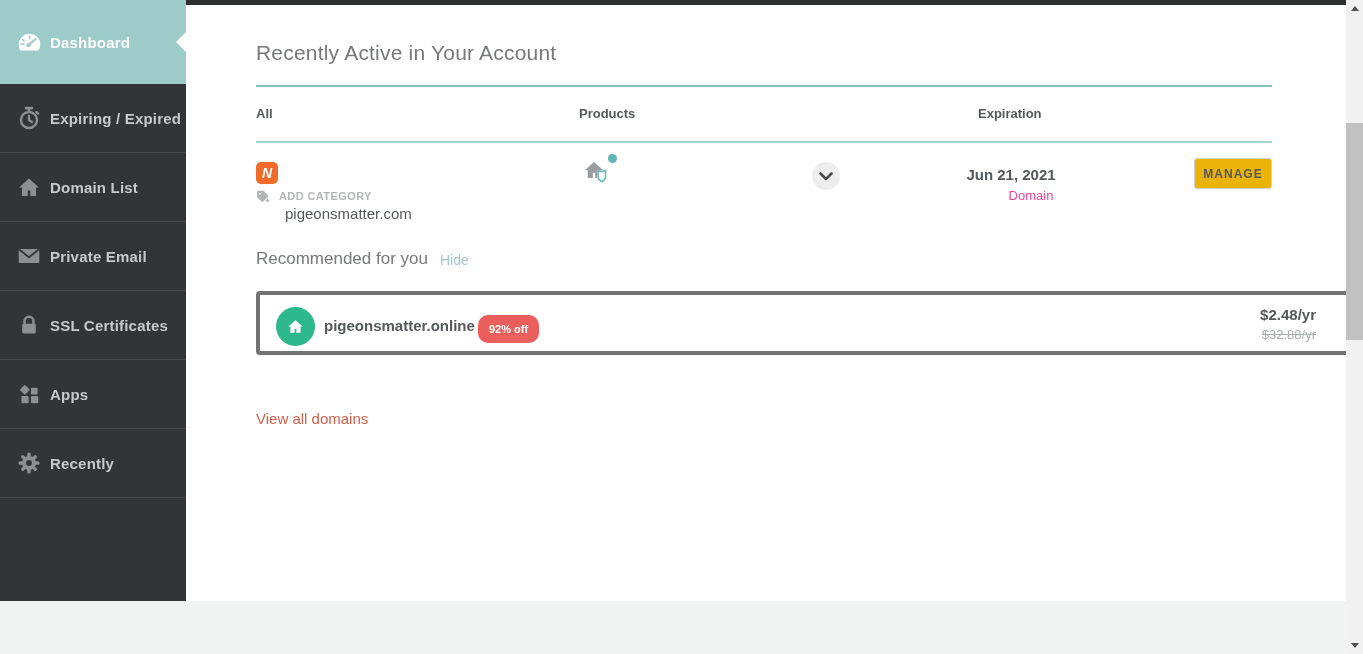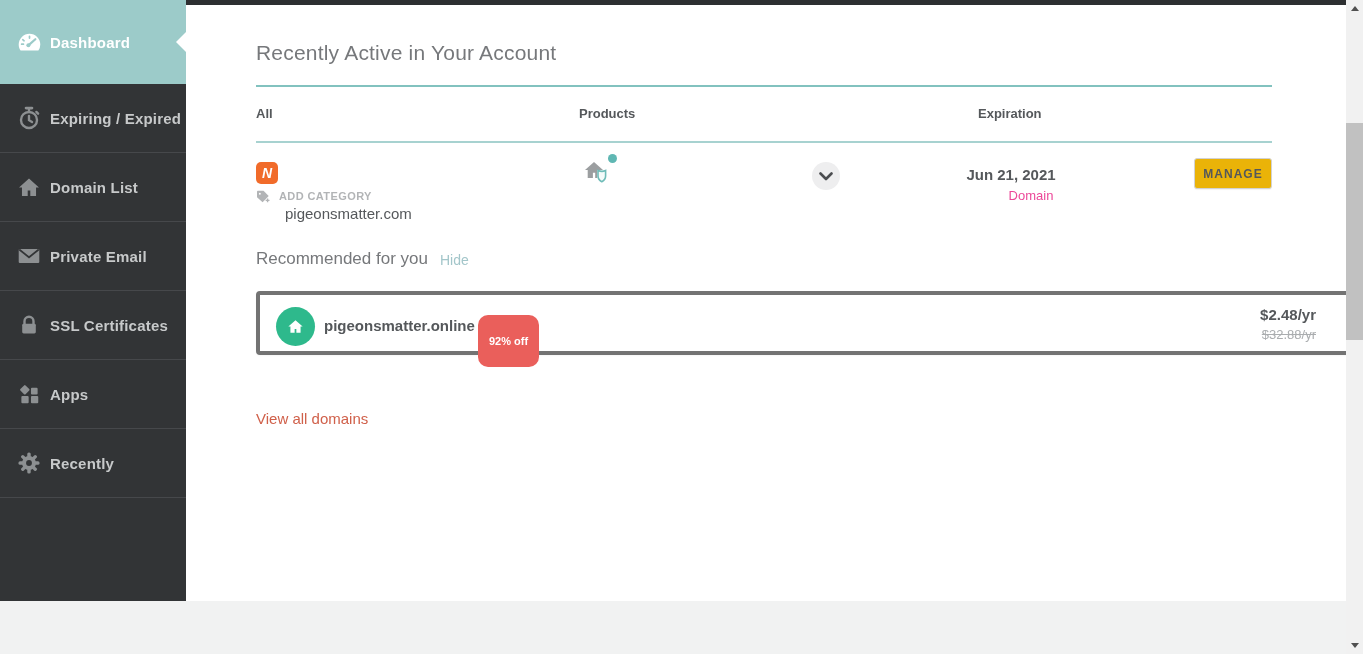--- a/index.html
+++ b/index.html
@@ -59,21 +59,21 @@
 
   
   .rec-title { position:absolute; left:70px; top:244px; font-size:17px; color:#76787b;text-align:right; }
   .hide-link { position:absolute; left:254px; top:247px; font-size:14px; color:#a3c6ca; text-decoration:none; cursor:pointer; }
   .rec-card { position:absolute; left:70px; top:286px; width:1146px; height:64px; background:#fff;
               border:4px solid #737373; border-radius:4px; box-shadow:0 1px 2px rgba(0,0,0,.04); }
   .rec-circle { position:absolute; left:16px; top:12px; width:39px; height:39px; border-radius:50%;
                 background:#2eb98c; display:flex; align-items:center; justify-content:center; }
   .rec-domain { position:absolute; left:64px; top:22px; font-size:15px; font-weight:bold; color:#55585b; }
   .rec-badge { position:absolute; left:218px; top:20px; background:#ea5f5b; color:#fff; font-size:11px;
-               font-weight:bold; padding:20px 11px; border-radius:10px; }
+               font-weight:bold; padding:8px 11px; border-radius:10px; }
   .rec-price { position:absolute; right:82px; top:11px; text-align:right; }
   .price-new { font-size:15px; font-weight:bold; color:#55585b; }
   .price-old { font-size:13px; color:#aaadaf; text-decoration:line-through; margin-top:4px; }
   .cart-btn { position:absolute; right:22px; top:16px; background:none; border:none; cursor:pointer; }
 
   .view-all { position:absolute; left:70px; top:405px; font-size:15px; color:#d0604a; text-decoration:none; cursor:pointer; }
 
   
   .scrollbar { position:absolute; right:0; top:0; width:17px; height:654px; background:#f1f1f1; }
   .sb-up, .sb-down { position:absolute; left:0; width:17px; height:17px; display:flex; align-items:center; justify-content:center; cursor:pointer; }

